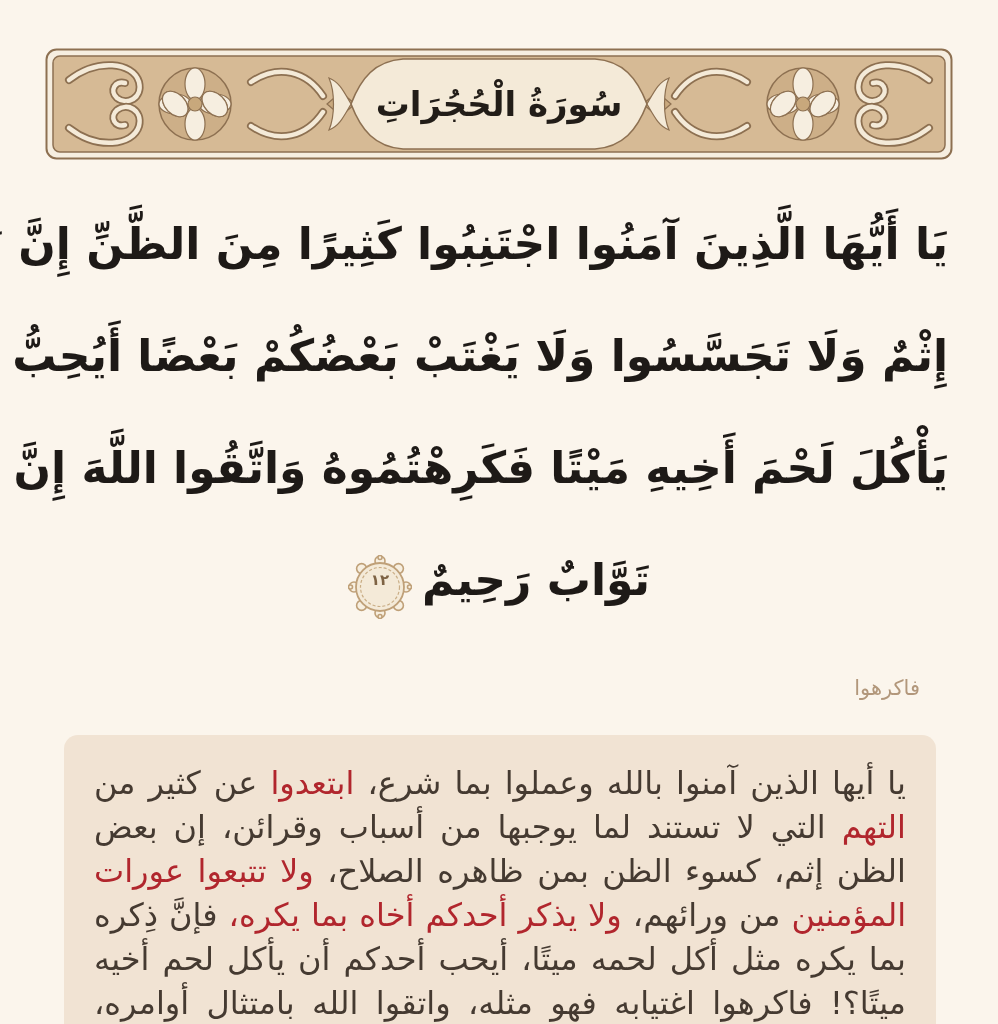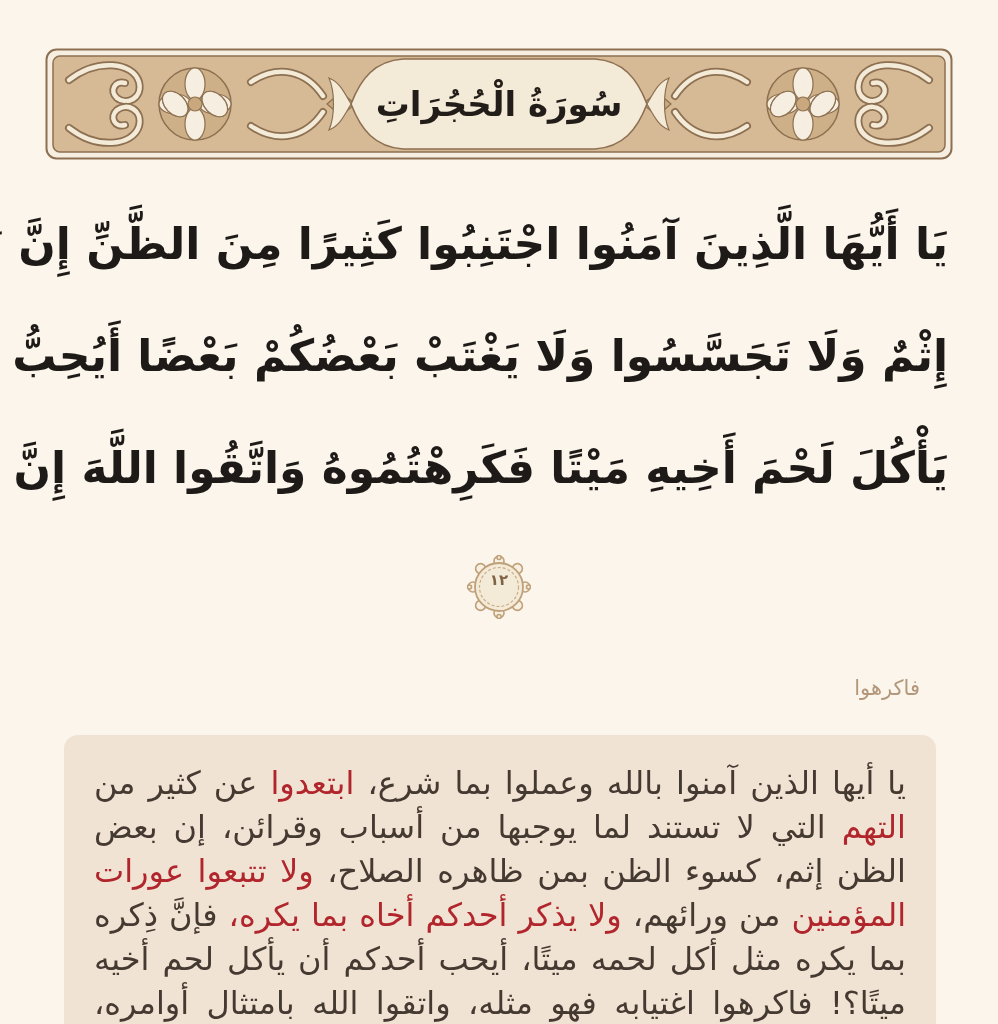--- a/index.html
+++ b/index.html
@@ -121,20 +121,21 @@
       <path d="M602,56 C 610,42 614,34 624,30 C 618,44 618,68 624,82 C 614,78 610,70 602,56 Z" fill="#f4ead8" stroke="#8d7051" stroke-width="1.2"></path>
     </svg>
     <div class="banner-title">سُورَةُ الْحُجُرَاتِ</div>
   </div>
 
   <div class="verse">
     <div class="verse-line">يَا أَيُّهَا الَّذِينَ آمَنُوا اجْتَنِبُوا كَثِيرًا مِنَ الظَّنِّ إِنَّ بَعْضَ الظَّنِّ</div>
     <div class="verse-line">إِثْمٌ وَلَا تَجَسَّسُوا وَلَا يَغْتَبْ بَعْضُكُمْ بَعْضًا أَيُحِبُّ أَحَدُكُمْ أَنْ</div>
     <div class="verse-line">يَأْكُلَ لَحْمَ أَخِيهِ مَيْتًا فَكَرِهْتُمُوهُ وَاتَّقُوا اللَّهَ إِنَّ اللَّهَ</div>
     <div class="verse-line-last">
+      <span>تَوَّابٌ رَحِيمٌ</span>
       <span class="medallion">
         <svg viewBox="0 0 64 64" width="64" height="64">
           <g stroke="#bfa078" stroke-width="1.6" fill="#f7efe0">
             <circle cx="32" cy="6" r="5"></circle>
               <circle cx="32" cy="58" r="5"></circle>
             <circle cx="6" cy="32" r="5"></circle>
               <circle cx="58" cy="32" r="5"></circle>
             <circle cx="13.6" cy="13.6" r="5"></circle>
               <circle cx="50.4" cy="13.6" r="5"></circle>
             <circle cx="13.6" cy="50.4" r="5"></circle>

